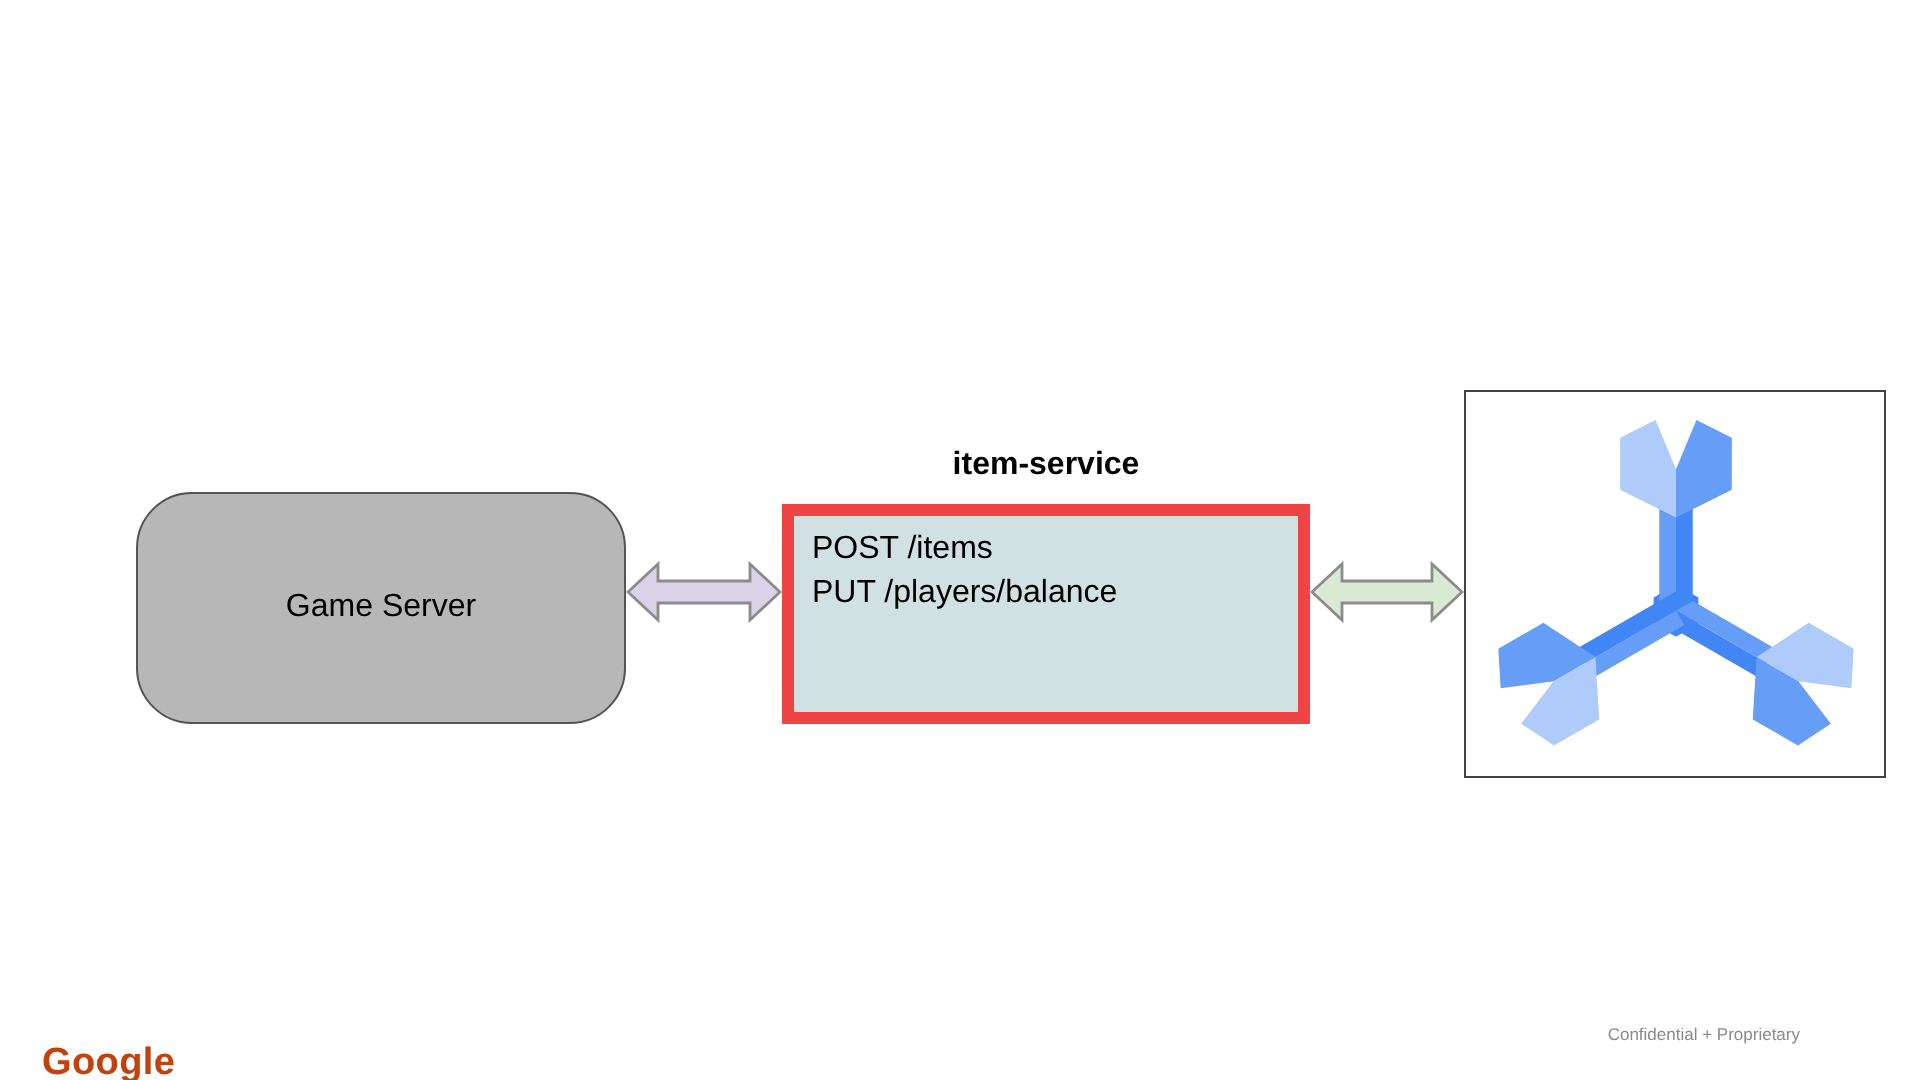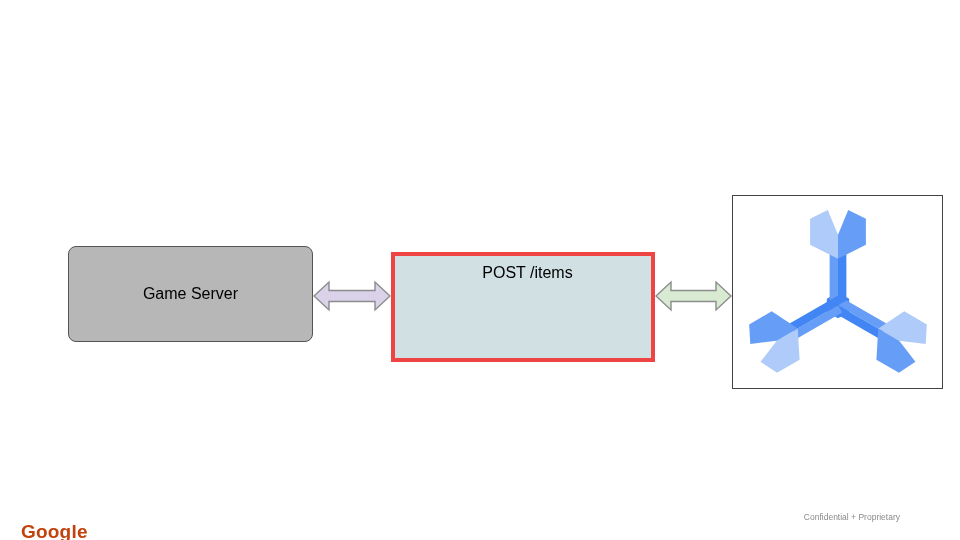--- a/index.html
+++ b/index.html
@@ -8,44 +8,43 @@
     font-family: "Liberation Sans", sans-serif;
     background: #ffffff;
     position: relative;
     overflow: hidden;
   }
   .slide { position: absolute; inset: 0; background: #ffffff; }
 
   .game-server {
     position: absolute;
     left: 68px; top: 246px;
-    width: 245px; height: 96px;
+    width: 245px; height: 116px;
     background: #b7b7b7;
     border: 1.5px solid #545454;
-    border-radius: 8px;
+    border-radius: 28px;
     display: flex; align-items: center; justify-content: center;
     font-size: 16px; color: #000000; text-align: right;
   }
 
   .item-service-title {
     position: absolute;
     left: 391px; top: 224px;
     width: 264px; height: 20px;
     text-align: center;
     font-size: 16px; font-weight: bold; color: #000000;
   }
 
   .item-service-box {
     position: absolute;
     left: 391px; top: 252px;
     width: 264px; height: 110px;
     background: #d0e0e3;
-    border: 4px solid #ef4444;
+    border: 6px solid #ef4444;
     padding: 6px 0 0 9px;
-    text-align: center;
   }
   .endpoint-line {
     font-size: 16px; line-height: 22px; color: #000000;
     white-space: nowrap;
   }
 
   .arrow-svg { position: absolute; top: 278px; height: 36px; }
   .arrow-left  { left: 313px; width: 78px; }
   .arrow-right { left: 655px; width: 77px; }
 
@@ -80,23 +79,25 @@
 <div class="slide">
 
   <div class="game-server">
     <span>Game Server</span>
   </div>
 
   <svg class="arrow-svg arrow-left" viewBox="0 0 78 36">
     <polygon points="1,18 16,4 16,12.5 62,12.5 62,4 77,18 62,32 62,23.5 16,23.5 16,32" fill="#d9d2e9" stroke="#8c8c8c" stroke-width="1.4" stroke-linejoin="miter"></polygon>
   </svg>
 
+  <div class="item-service-title">item-service</div>
 
   <div class="item-service-box">
     <div class="endpoint-line">POST /items</div>
+    <div class="endpoint-line">PUT /players/balance</div>
   </div>
 
   <svg class="arrow-svg arrow-right" viewBox="0 0 77 36">
     <polygon points="1,18 16,4 16,12.5 61,12.5 61,4 76,18 61,32 61,23.5 16,23.5 16,32" fill="#d9ead3" stroke="#8c8c8c" stroke-width="1.4" stroke-linejoin="miter"></polygon>
   </svg>
 
   <div class="memorystore-box">
     <svg width="186" height="177" viewBox="0 0 200 190">
       <defs>
         <g id="ms-arm">

